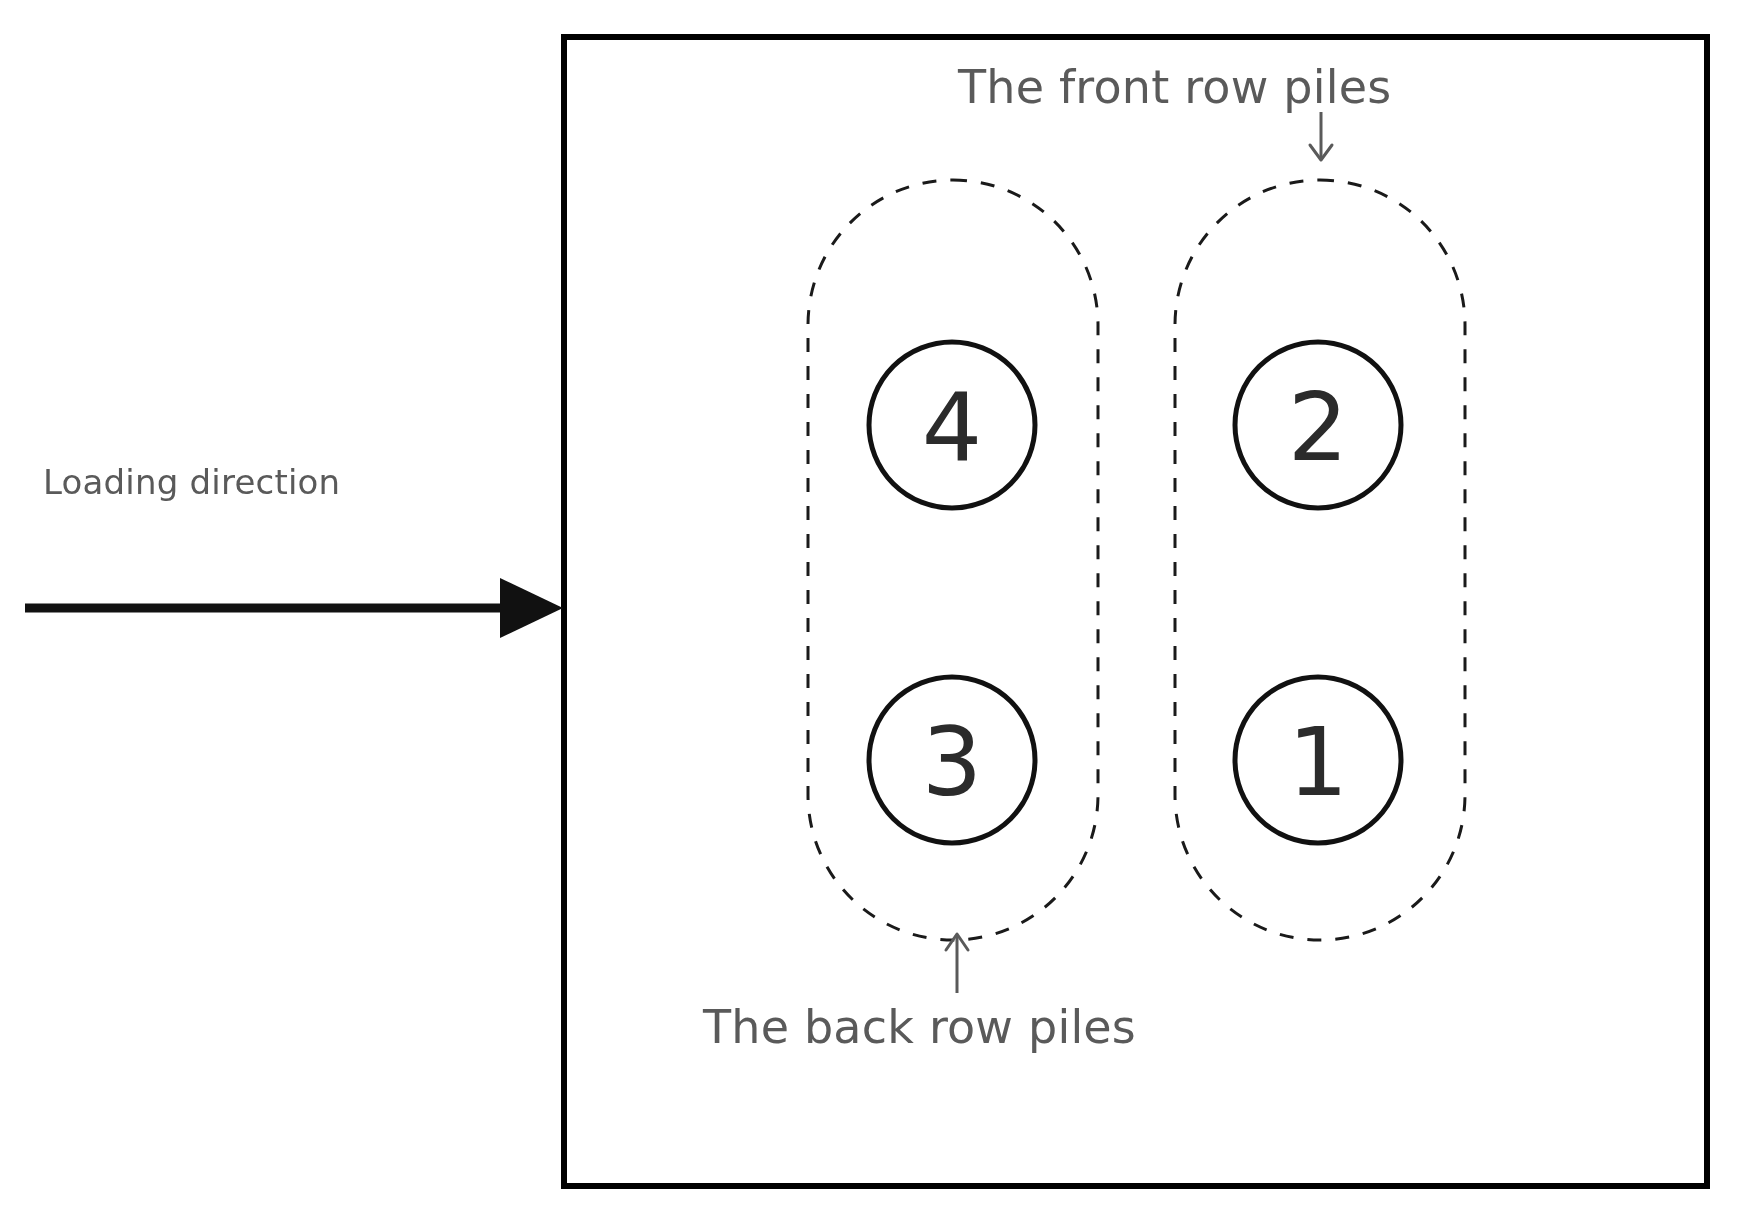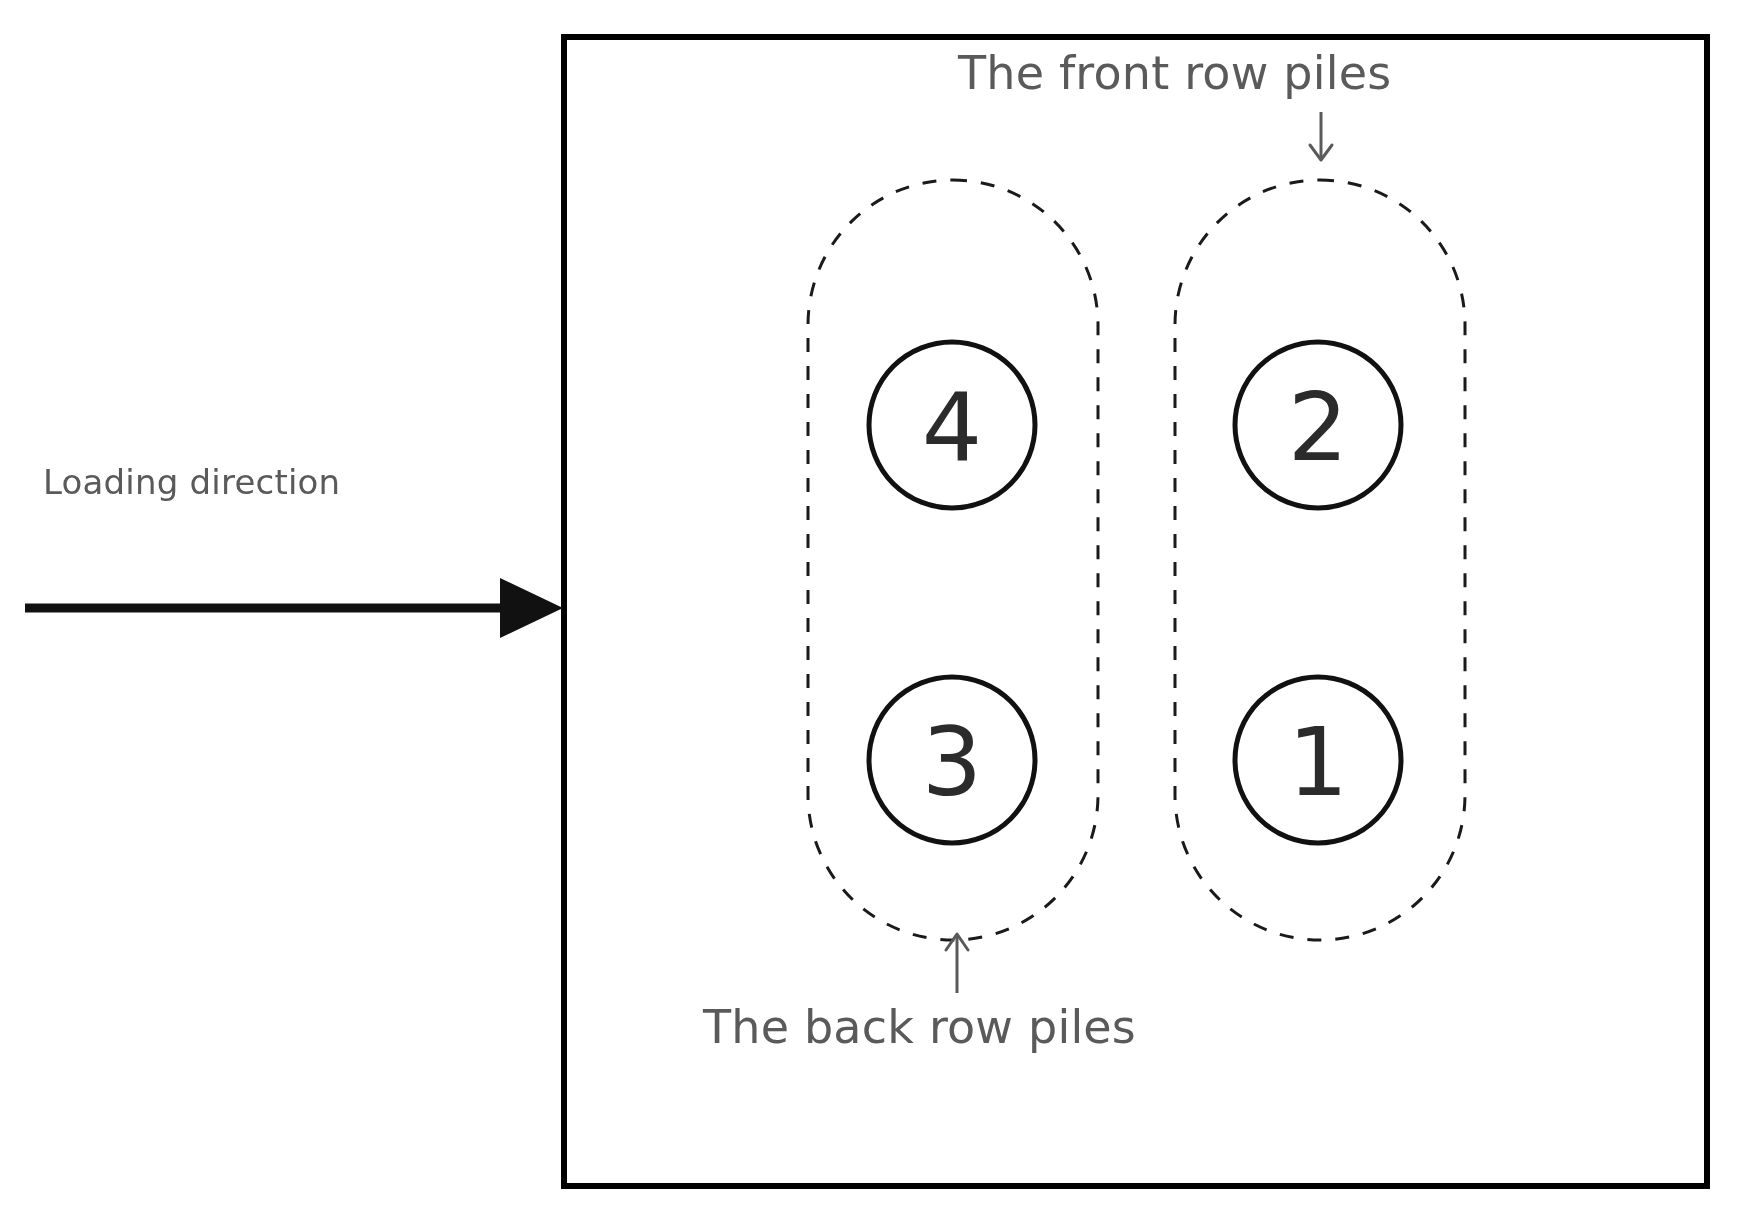--- a/index.html
+++ b/index.html
@@ -1,21 +1,21 @@
 <!DOCTYPE html>
 <html><head>
 <meta charset="utf-8">
 <style>
   html,body{margin:0;padding:0;background:#ffffff;}
   body{width:1749px;height:1230px;position:relative;overflow:hidden;
        font-family:"DejaVu Sans","Liberation Sans",sans-serif;}
   #stage{position:absolute;left:0;top:0;width:1749px;height:1230px;}
   svg#scene{position:absolute;left:0;top:0;width:1749px;height:1230px;display:block;}
   .lbl{position:absolute;color:#5a5a5a;white-space:nowrap;}
-  .lbl.front{left:958px;top:46px;font-size:46px;letter-spacing:.2px;}
+  .lbl.front{left:958px;top:60px;font-size:46px;letter-spacing:.2px;}
   .lbl.back{left:703px;top:1000px;font-size:46px;letter-spacing:.2px;}
   .lbl.load{left:43px;top:462px;font-size:34px;letter-spacing:.2px;}
   .num{position:absolute;color:#2b2b2b;font-size:95px;line-height:1;
        transform:translate(-50%,-50%);user-select:none;}
 </style>
 </head>
 <body>
 
 <div id="stage">
 

